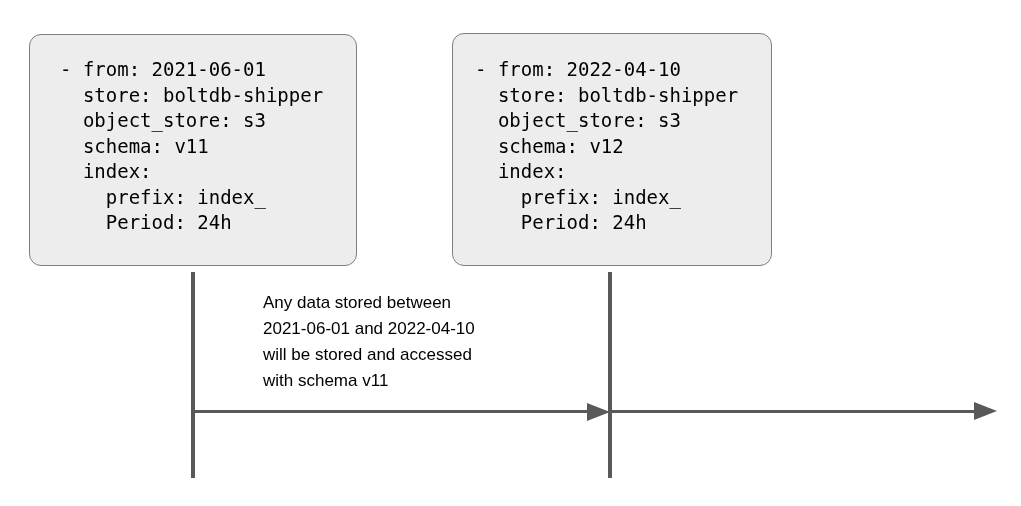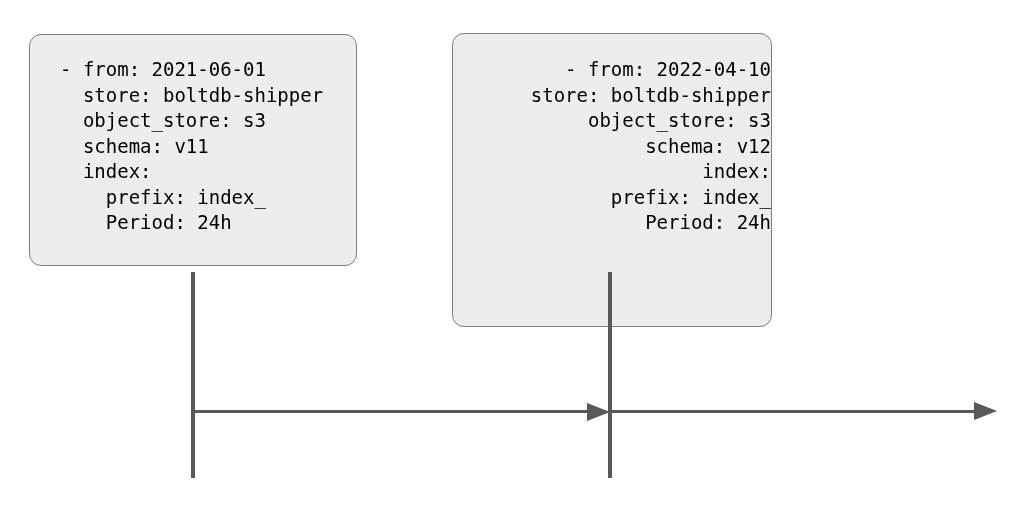--- a/index.html
+++ b/index.html
@@ -20,21 +20,21 @@
   }
   .config-box pre {
     font-family: "DejaVu Sans Mono", monospace;
     font-size: 19px;
     line-height: 25.5px;
     color: #000000;
     white-space: pre;
   }
   .box-1 { left: 29px; top: 34px; width: 328px; height: 232px; }
   .box-1 pre { padding: 22px 0 0 30px; }
-  .box-2 { left: 452px; top: 33px; width: 320px; height: 294px; text-align: right; }
+  .box-2 { left: 452px; top: 33px; width: 320px; height: 233px; }
   .box-2 pre { padding: 23px 0 0 22px; }
 
   .vline {
     position: absolute;
     width: 4px;
     background: #595959;
   }
   .vline-1 { left: 191px; top: 272px; height: 206px; }
   .vline-2 { left: 608px; top: 272px; height: 206px; }
 
@@ -95,15 +95,19 @@
 
   <div class="vline vline-1"></div>
   <div class="vline vline-2"></div>
 
   <div class="hline hline-1"></div>
   <div class="arrowhead arrowhead-1"></div>
 
   <div class="hline hline-2"></div>
   <div class="arrowhead arrowhead-2"></div>
 
+  <div class="annotation annotation-1">Any data stored between
+2021-06-01 and 2022-04-10
+will be stored and accessed
+with schema v11</div>
 
 
 </div>
 
 </body></html>

